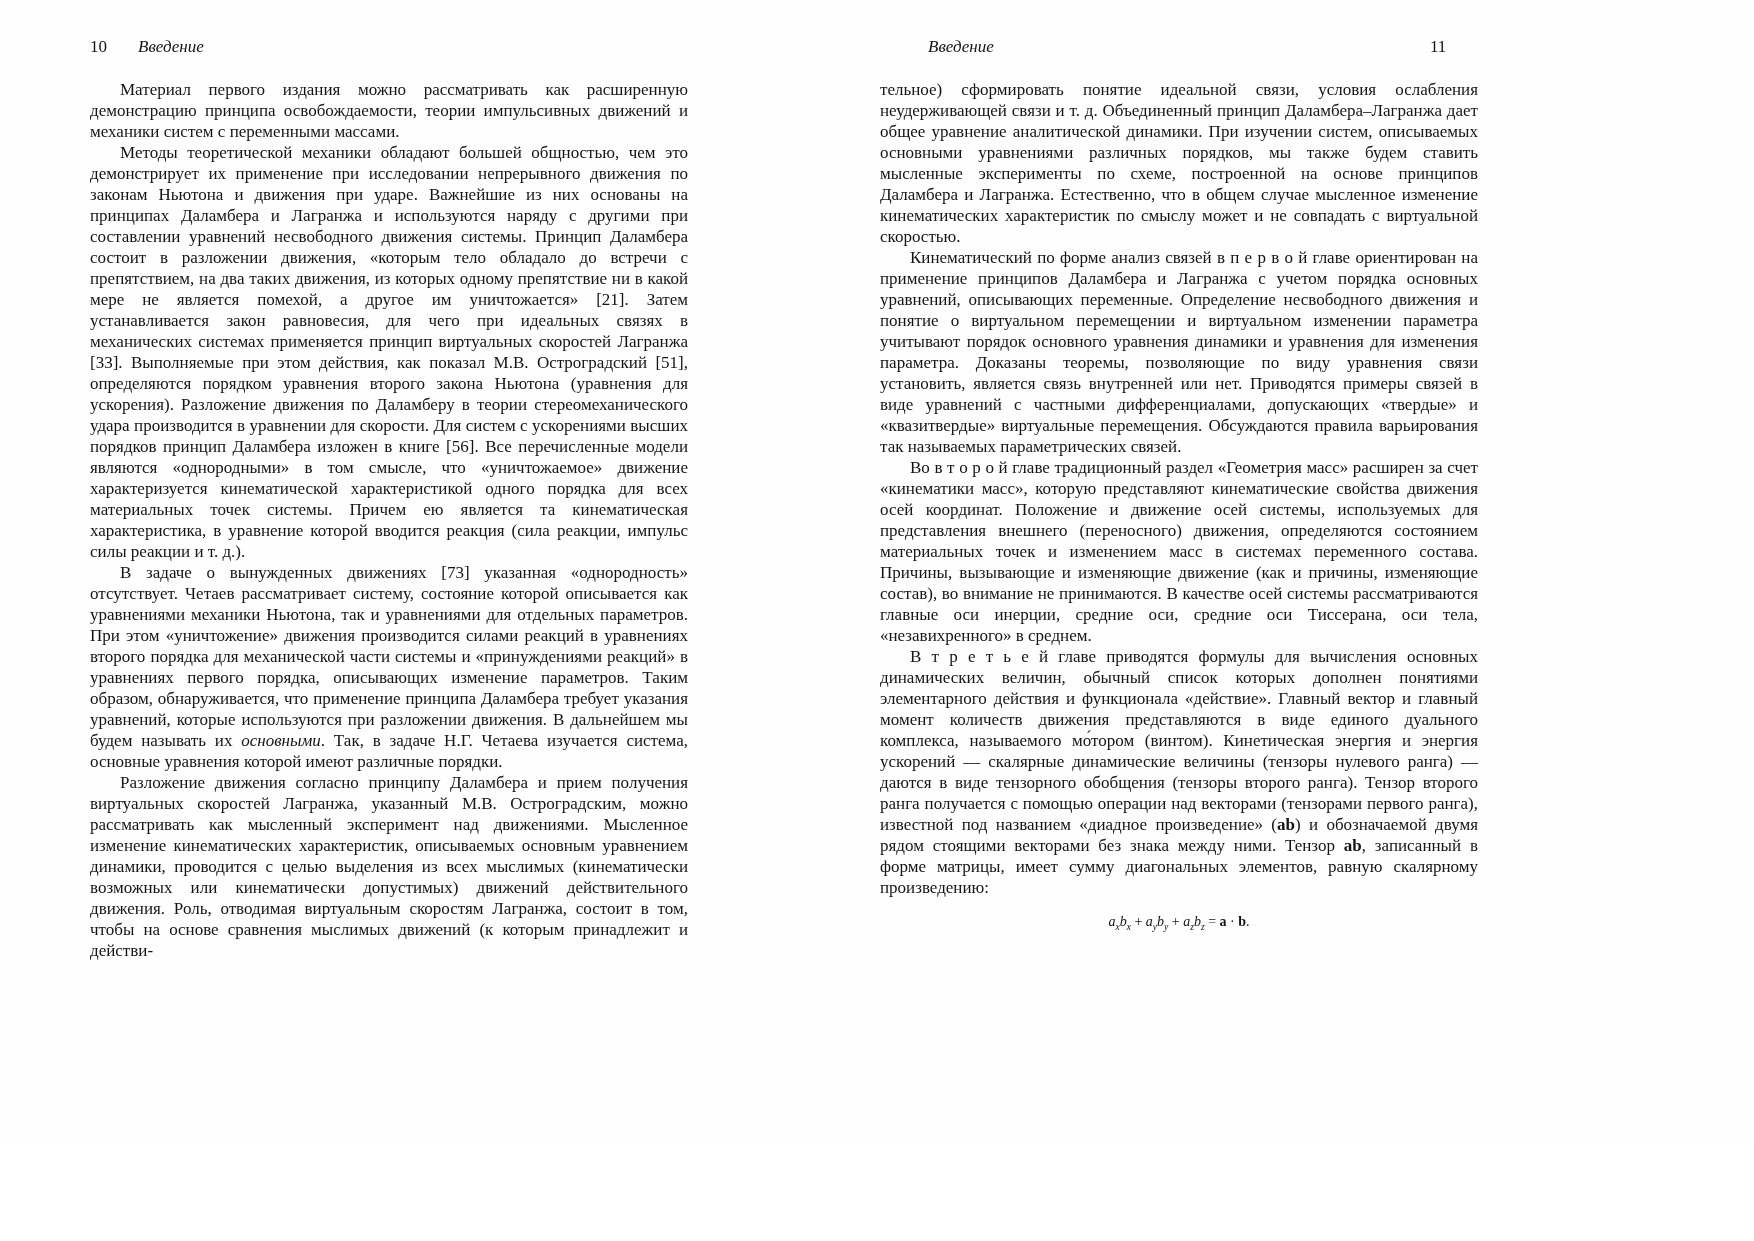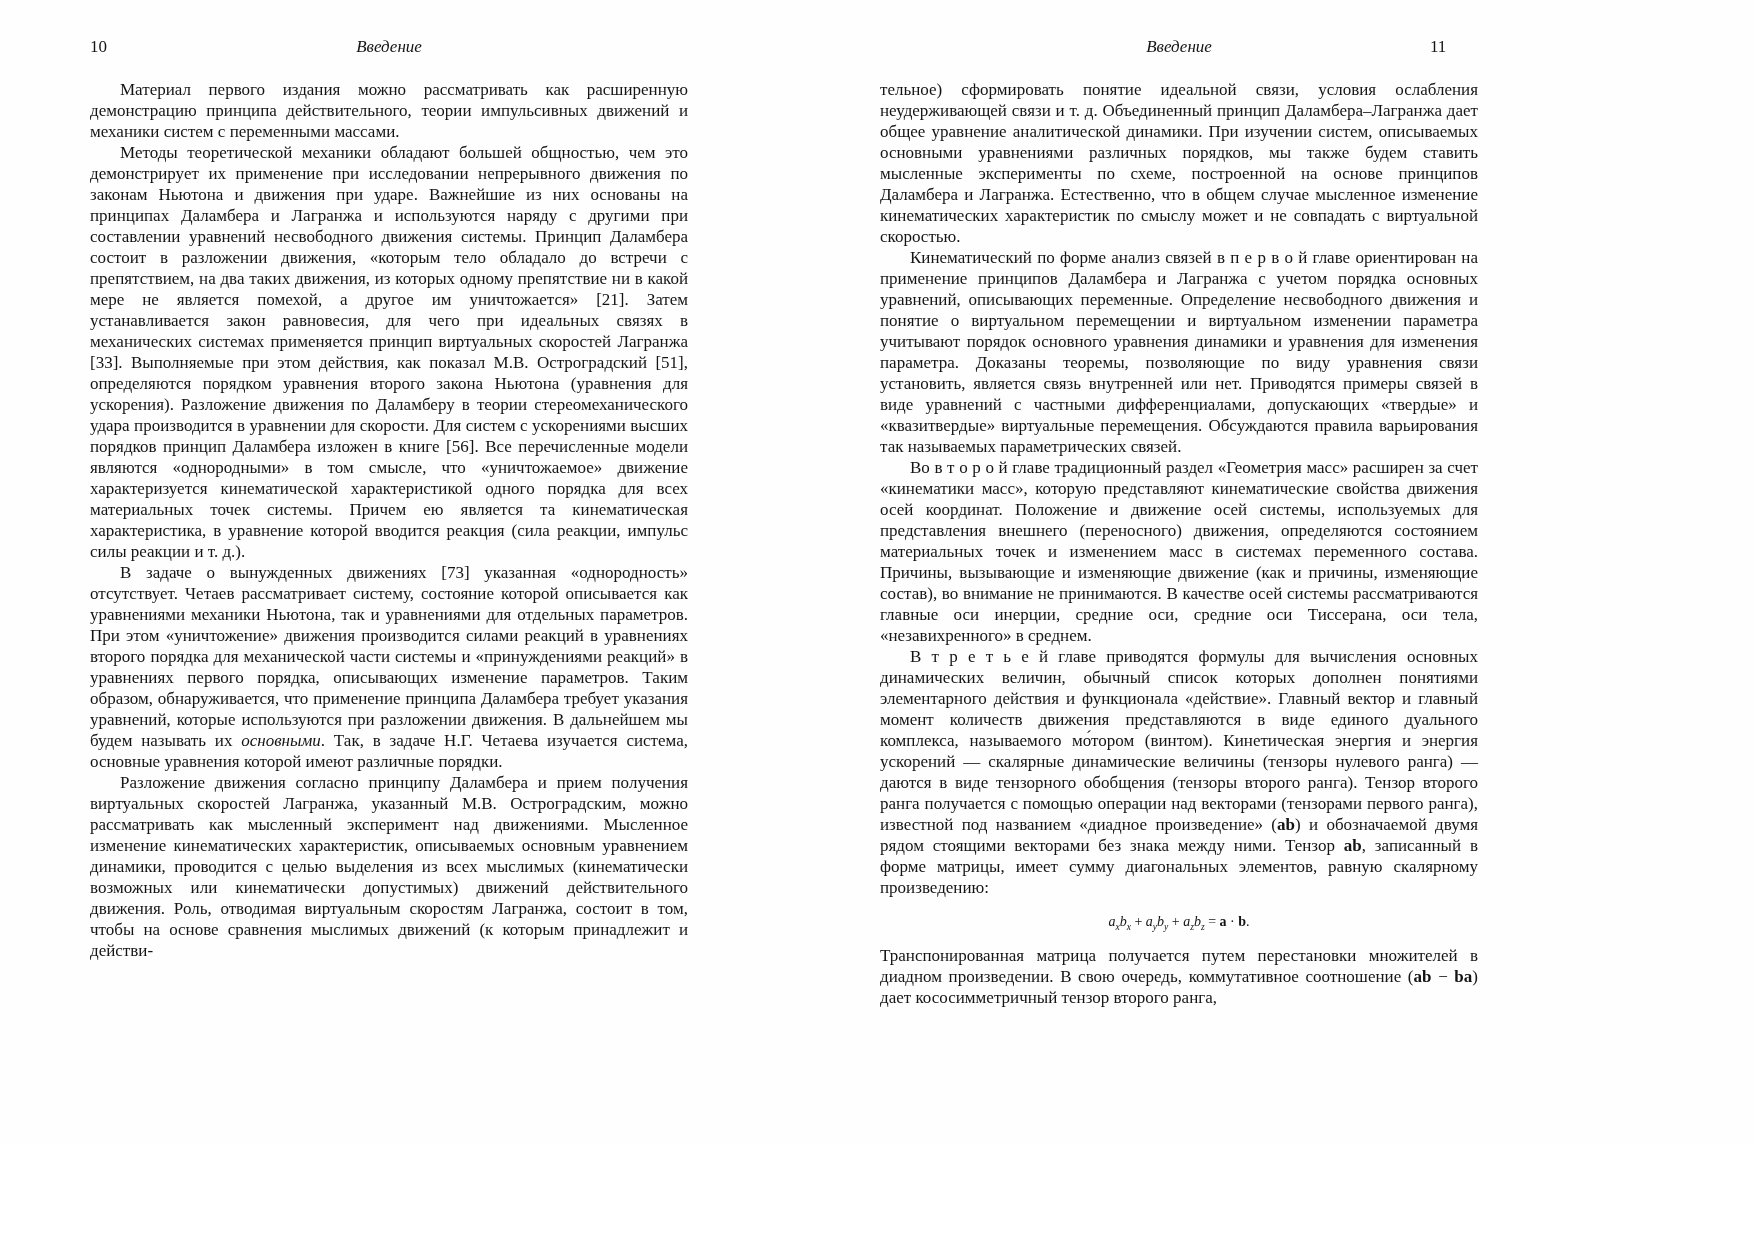--- a/index.html
+++ b/index.html
@@ -31,21 +31,21 @@
     line-height: 21px;
     margin-bottom: 22px;
   }
   .page-header .pnum {
     width: 48px;
     font-style: normal;
   }
   .page-header .pnum.right { text-align: left; }
   .page-header .rhead {
     flex: 1;
-    text-align: center;
+    text-align: left;
     font-style: italic;
   }
 
   .page-body {
     font-size: 17px;
     line-height: 21px;
     text-align: justify;
     hyphens: auto;
     -webkit-hyphens: auto;
   }
@@ -71,36 +71,35 @@
 
 <div class="spread">
 
   <div class="page page-left">
     <div class="page-header">
       <span class="pnum">10</span>
       <span class="rhead">Введение</span>
       <span class="pnum right"></span>
     </div>
     <div class="page-body">
-        <p>Материал первого издания можно рассматривать как расширенную демонстрацию принципа действительного, теории импульсивных движений и механики систем с переменными массами.</p>
+        <p>Материал первого издания можно рассматривать как расширенную демонстрацию принципа освобождаемости, теории импульсивных движений и механики систем с переменными массами.</p>
         <p>Методы теоретической механики обладают большей общностью, чем это демонстрирует их применение при исследовании непрерывного движения по законам Ньютона и движения при ударе. Важнейшие из них основаны на принципах Даламбера и Лагранжа и используются наряду с другими при составлении уравнений несвободного движения системы. Принцип Даламбера состоит в разложении движения, «которым тело обладало до встречи с препятствием, на два таких движения, из которых одному препятствие ни в какой мере не является помехой, а другое им уничтожается» [21]. Затем устанавливается закон равновесия, для чего при идеальных связях в механических системах применяется принцип виртуальных скоростей Лагранжа [33]. Выполняемые при этом действия, как показал М.В. Остроградский [51], определяются порядком уравнения второго закона Ньютона (уравнения для ускорения). Разложение движения по Даламберу в теории стереомеханического удара производится в уравнении для скорости. Для систем с ускорениями высших порядков принцип Даламбера изложен в книге [56]. Все перечисленные модели являются «однородными» в том смысле, что «уничтожаемое» движение характеризуется кинематической характеристикой одного порядка для всех материальных точек системы. Причем ею является та кинематическая характеристика, в уравнение которой вводится реакция (сила реакции, импульс силы реакции и т. д.).</p>
         <p><span>В задаче о вынужденных движениях [73] указанная «однородность» отсутствует. Четаев рассматривает систему, состояние которой описывается как уравнениями механики Ньютона, так и уравнениями для отдельных параметров. При этом «уничтожение» движения производится силами реакций в уравнениях второго порядка для механической части системы и «принуждениями реакций» в уравнениях первого порядка, описывающих изменение параметров. Таким образом, обнаруживается, что применение принципа Даламбера требует указания уравнений, которые используются при разложении движения. В дальнейшем мы будем называть их </span><span style="font-style: italic;">основными</span><span>. Так, в задаче Н.Г. Четаева изучается система, основные уравнения которой имеют различные порядки.</span></p>
         <p>Разложение движения согласно принципу Даламбера и прием получения виртуальных скоростей Лагранжа, указанный М.В. Остроградским, можно рассматривать как мысленный эксперимент над движениями. Мысленное изменение кинематических характеристик, описываемых основным уравнением динамики, проводится с целью выделения из всех мыслимых (кинематически возможных или кинематически допустимых) движений действительного движения. Роль, отводимая виртуальным скоростям Лагранжа, состоит в том, чтобы на основе сравнения мыслимых движений (к которым принадлежит и действи-</p>
       </div>
   </div>
 
   <div class="page page-right">
     <div class="page-header">
       <span class="pnum"></span>
       <span class="rhead">Введение</span>
       <span class="pnum right">11</span>
     </div>
     <div class="page-body">
         <p class="noindent">тельное) сформировать понятие идеальной связи, условия ослабления неудерживающей связи и т. д. Объединенный принцип Даламбера–Лагранжа дает общее уравнение аналитической динамики. При изучении систем, описываемых основными уравнениями различных порядков, мы также будем ставить мысленные эксперименты по схеме, построенной на основе принципов Даламбера и Лагранжа. Естественно, что в общем случае мысленное изменение кинематических характеристик по смыслу может и не совпадать с виртуальной скоростью.</p>
         <p>Кинематический по форме анализ связей в п е р в о й главе ориентирован на применение принципов Даламбера и Лагранжа с учетом порядка основных уравнений, описывающих переменные. Определение несвободного движения и понятие о виртуальном перемещении и виртуальном изменении параметра учитывают порядок основного уравнения динамики и уравнения для изменения параметра. Доказаны теоремы, позволяющие по виду уравнения связи установить, является связь внутренней или нет. Приводятся примеры связей в виде уравнений с частными дифференциалами, допускающих «твердые» и «квазитвердые» виртуальные перемещения. Обсуждаются правила варьирования так называемых параметрических связей.</p>
         <p>Во в т о р о й главе традиционный раздел «Геометрия масс» расширен за счет «кинематики масс», которую представляют кинематические свойства движения осей координат. Положение и движение осей системы, используемых для представления внешнего (переносного) движения, определяются состоянием материальных точек и изменением масс в системах переменного состава. Причины, вызывающие и изменяющие движение (как и причины, изменяющие состав), во внимание не принимаются. В качестве осей системы рассматриваются главные оси инерции, средние оси, средние оси Тиссерана, оси тела, «незавихренного» в среднем.</p>
         <p><span>В т р е т ь е й главе приводятся формулы для вычисления основных динамических величин, обычный список которых дополнен понятиями элементарного действия и функционала «действие». Главный вектор и главный момент количеств движения представляются в виде единого дуального комплекса, называемого мо́тором (винтом). Кинетическая энергия и энергия ускорений — скалярные динамические величины (тензоры нулевого ранга) — даются в виде тензорного обобщения (тензоры второго ранга). Тензор второго ранга получается с помощью операции над векторами (тензорами первого ранга), известной под названием «диадное произведение» (</span><span style="font-weight: bold;">ab</span><span>) и обозначаемой двумя рядом стоящими векторами без знака между ними. Тензор </span><span style="font-weight: bold;">ab</span><span>, записанный в форме матрицы, имеет сумму диагональных элементов, равную скалярному произведению:</span></p>
         <div class="formula"><span style="font-style: italic;">a<sub>x</sub></span><span style="font-style: italic;">b<sub>x</sub></span><span> + </span><span style="font-style: italic;">a<sub>y</sub></span><span style="font-style: italic;">b<sub>y</sub></span><span> + </span><span style="font-style: italic;">a<sub>z</sub></span><span style="font-style: italic;">b<sub>z</sub></span><span> = </span><span style="font-weight: bold;">a</span><span> · </span><span style="font-weight: bold;">b</span><span>.</span></div>
-        <p class="noindent"><span>Транспонированная матрица получается путем перестановки множителей в диадном произведении. В свою очередь, коммутативное соотношение (</span><span style="font-weight: bold;">ab</span><span> − </span><span style="font-weight: bold;">ba</span><span>) дает кососимметричный тензор второго ранга,</span></p>
       </div>
   </div>
 
 </div>
 
 </body></html>

